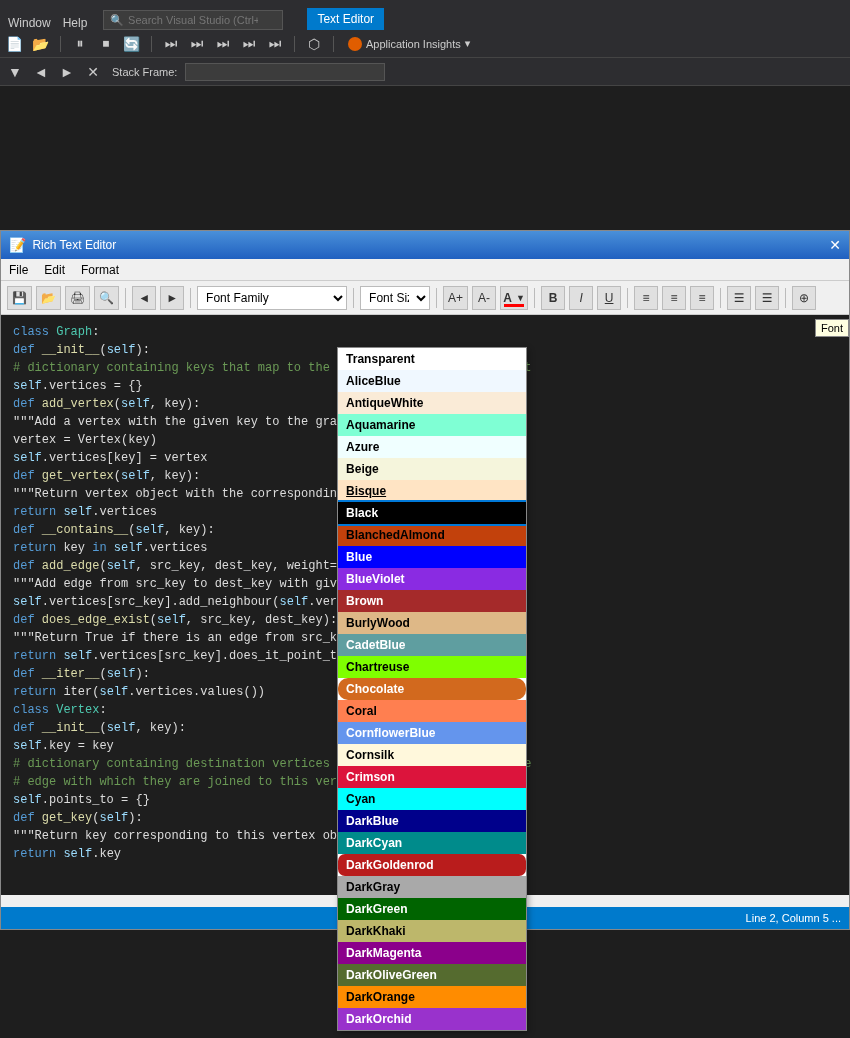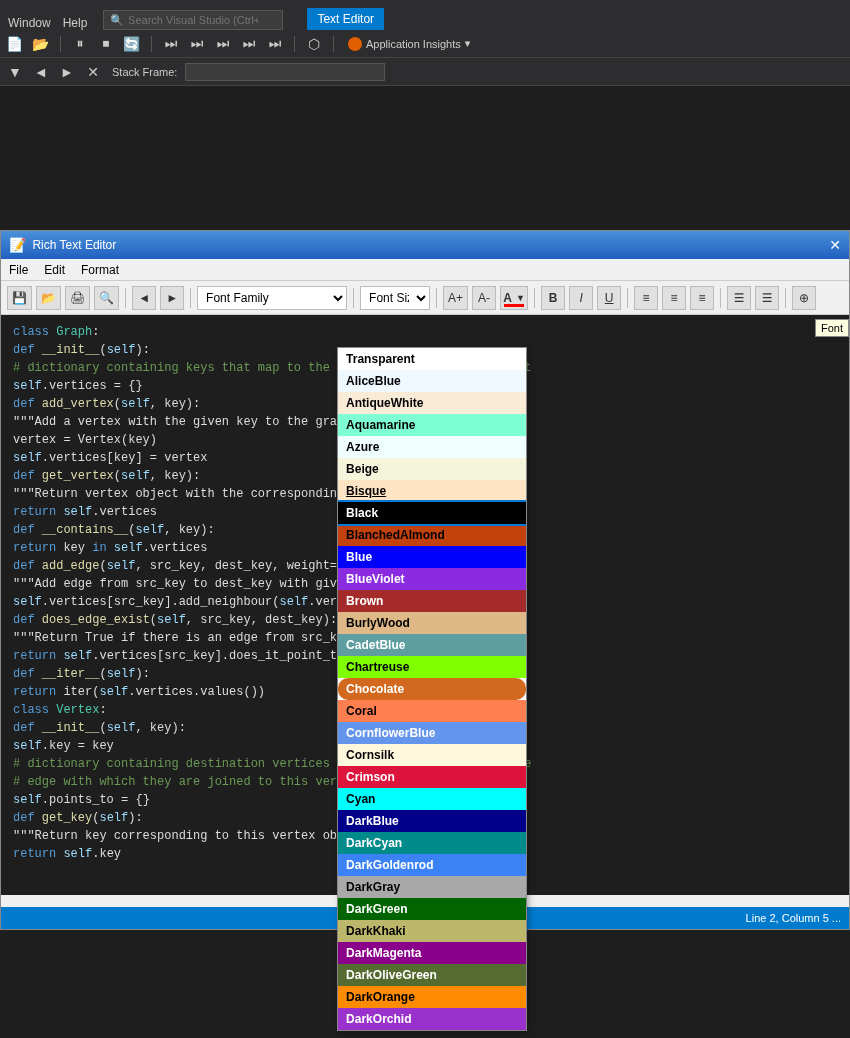--- a/index.html
+++ b/index.html
@@ -387,21 +387,21 @@
           <div class="color-item" style="background-color: rgb(95, 158, 160); color: white;">CadetBlue</div>
           <div class="color-item" style="background-color: rgb(127, 255, 0);">Chartreuse</div>
           <div class="color-item" style="background-color: rgb(210, 105, 30); color: white; border-radius: 10px;">Chocolate</div>
           <div class="color-item" style="background-color: rgb(255, 127, 80);">Coral</div>
           <div class="color-item" style="background-color: rgb(100, 149, 237); color: white;">CornflowerBlue</div>
           <div class="color-item" style="background-color: rgb(255, 248, 220);">Cornsilk</div>
           <div class="color-item" style="background-color: rgb(220, 20, 60); color: white;">Crimson</div>
           <div class="color-item" style="background-color: rgb(0, 255, 255);">Cyan</div>
           <div class="color-item" style="background-color: rgb(0, 0, 139); color: white;">DarkBlue</div>
           <div class="color-item" style="background-color: rgb(0, 139, 139); color: white;">DarkCyan</div>
-          <div class="color-item" style="background-color: #3b82f6; color: white;">DarkGoldenrod</div>
+          <div class="color-item" style="background-color: #b91c1c; color: white; border-radius: 7px;">DarkGoldenrod</div>
           <div class="color-item" style="background-color: rgb(169, 169, 169);">DarkGray</div>
           <div class="color-item" style="background-color: rgb(0, 100, 0); color: white;">DarkGreen</div>
           <div class="color-item" style="background-color: rgb(189, 183, 107);">DarkKhaki</div>
           <div class="color-item" style="background-color: rgb(139, 0, 139); color: white;">DarkMagenta</div>
           <div class="color-item" style="background-color: rgb(85, 107, 47); color: white;">DarkOliveGreen</div>
           <div class="color-item" style="background-color: rgb(255, 140, 0);">DarkOrange</div>
           <div class="color-item" style="background-color: rgb(153, 50, 204); color: white;">DarkOrchid</div>
         </div>
     </div>
     <div class="rte-tb-sep"></div>

